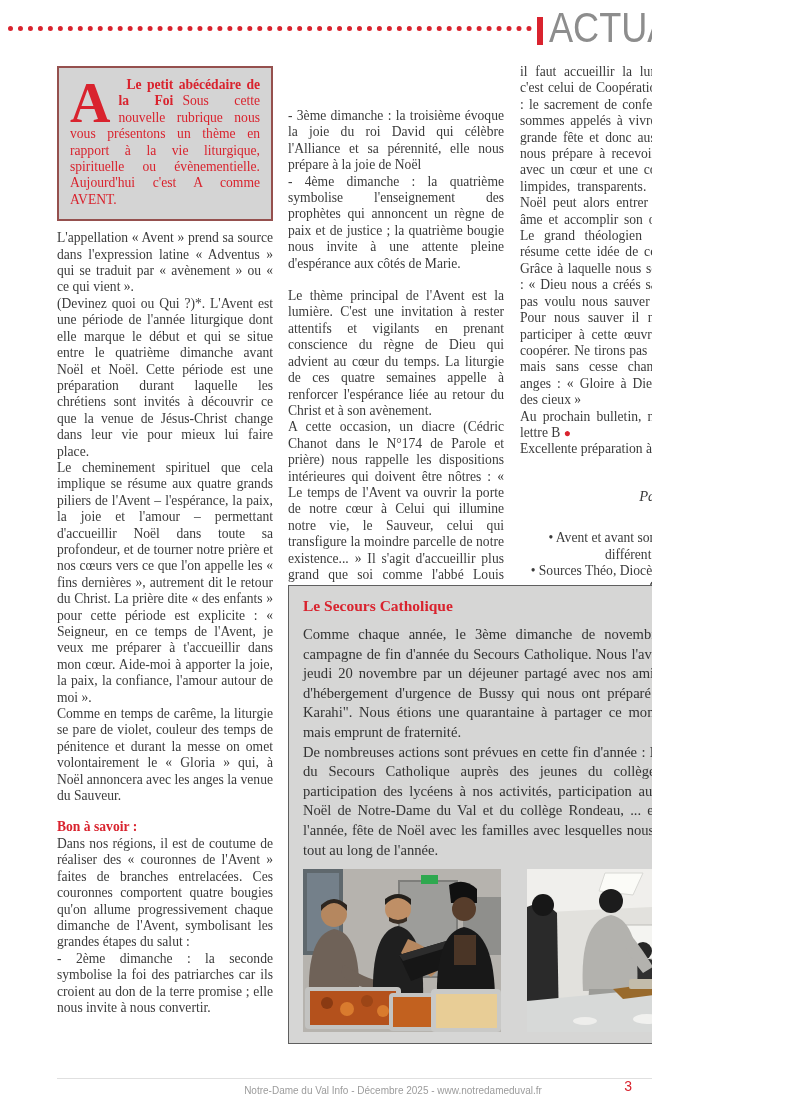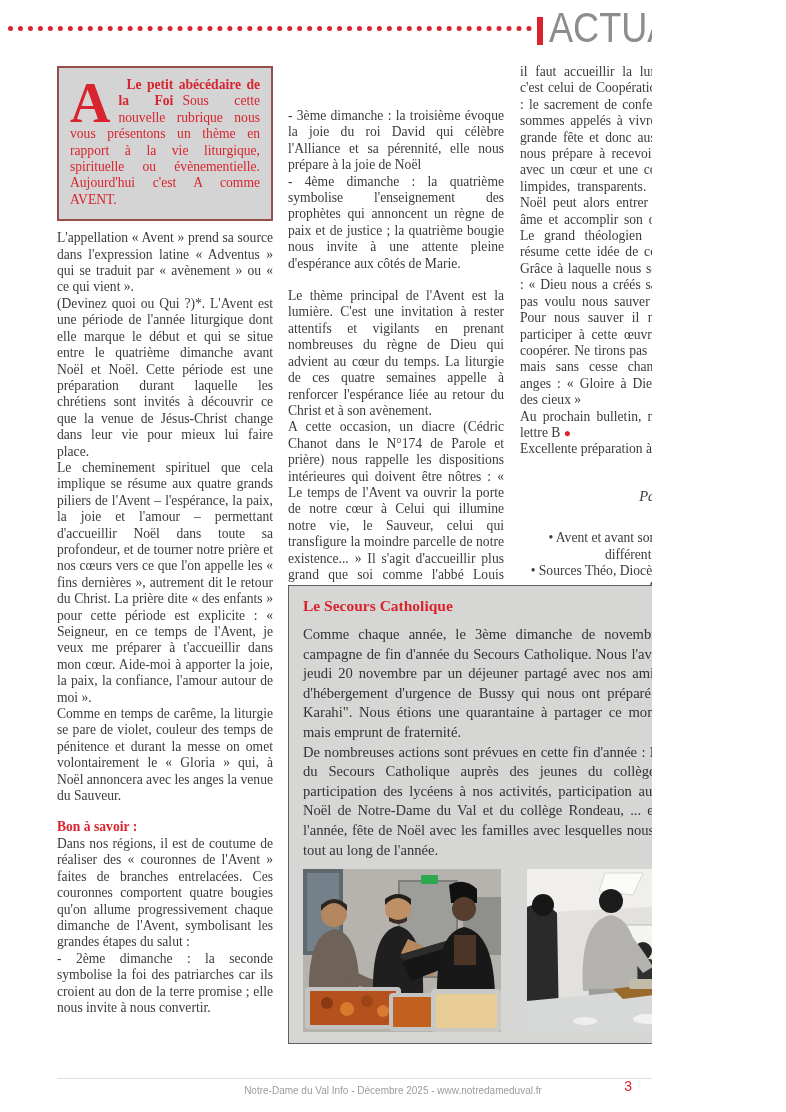--- a/index.html
+++ b/index.html
@@ -74,21 +74,21 @@
     <p>Le cheminement spirituel que cela implique se résume aux quatre grands piliers de l'Avent – l'espérance, la paix, la joie et l'amour – permettant d'accueillir Noël dans toute sa profondeur, et de tourner notre prière et nos cœurs vers ce que l'on appelle les « fins dernières », autrement dit le retour du Christ. La prière dite « des enfants » pour cette période est explicite : « Seigneur, en ce temps de l'Avent, je veux me préparer à t'accueillir dans mon cœur. Aide-moi à apporter la joie, la paix, la confiance, l'amour autour de moi ».</p>
     <p>Comme en temps de carême, la liturgie se pare de violet, couleur des temps de pénitence et durant la messe on omet volontairement le « Gloria » qui, à Noël annoncera avec les anges la venue du Sauveur.</p>
     <p class="red-heading">Bon à savoir :</p>
     <p>Dans nos régions, il est de coutume de réaliser des « couronnes de l'Avent » faites de branches entrelacées. Ces couronnes comportent quatre bougies qu'on allume progressivement chaque dimanche de l'Avent, symbolisant les grandes étapes du salut :</p>
     <p>- 2ème dimanche : la seconde symbolise la foi des patriarches car ils croient au don de la terre promise ; elle nous invite à nous convertir.</p>
   </div>
 
   <div class="col col2">
     <p>- 3ème dimanche : la troisième évoque la joie du roi David qui célèbre l'Alliance et sa pérennité, elle nous prépare à la joie de Noël</p>
     <p>- 4ème dimanche : la quatrième symbolise l'enseignement des prophètes qui annoncent un règne de paix et de justice ; la quatrième bougie nous invite à une attente pleine d'espérance aux côtés de Marie.</p>
-    <p class="gap-top">Le thème principal de l'Avent est la lumière. C'est une invitation à rester attentifs et vigilants en prenant nombreuses du règne de Dieu qui advient au cœur du temps. La liturgie de ces quatre semaines appelle à renforcer l'espérance liée au retour du Christ et à son avènement.</p>
+    <p class="gap-top">Le thème principal de l'Avent est la lumière. C'est une invitation à rester attentifs et vigilants en prenant conscience du règne de Dieu qui advient au cœur du temps. La liturgie de ces quatre semaines appelle à renforcer l'espérance liée au retour du Christ et à son avènement.</p>
     <p>A cette occasion, un diacre (Cédric Chanot dans le N°174 de Parole et prière) nous rappelle les dispositions intérieures qui doivent être nôtres : « Le temps de l'Avent va ouvrir la porte de notre cœur à Celui qui illumine notre vie, le Sauveur, celui qui transfigure la moindre parcelle de notre existence... » Il s'agit d'accueillir plus grand que soi comme l'abbé Louis Thomazzo aime à l'écrire (www.padreblog.fr) « le mot clef pour comprendre la manière dont</p>
   </div>
 
   <div class="col col3">
     <p>il faut accueillir la lumière de Noël c'est celui de Coopération ! » Exemple : le sacrement de confession que nous sommes appelés à vivre avant chaque grande fête et donc aussi avant Noël, nous prépare à recevoir cette lumière avec un cœur et une conscience purs, limpides, transparents. La lumière de Noël peut alors entrer dans une telle âme et accomplir son œuvre de salut. Le grand théologien saint Augustin résume cette idée de coopération à la Grâce à laquelle nous sommes appelés : « Dieu nous a créés sans nous, Il n'a pas voulu nous sauver sans nous ! » Pour nous sauver il nous donne de participer à cette œuvre de salut, d'y coopérer. Ne tirons pas orgueil de cela, mais sans cesse chantons avec les anges : « Gloire à Dieu au plus haut des cieux »</p>
     <p><span>Au prochain bulletin, nous verrons la lettre B</span> <span class="dot-red">●</span></p>
     <p>Excellente préparation à tous !</p>
     <p class="signature">Patrick Mannier</p>
     <p class="note notes-block">• Avent et avant sont deux mots de différentes étymologies.</p>
     <p class="note">• Sources Théo, Diocèse de Paris, Egl C.R. de genève.</p>

